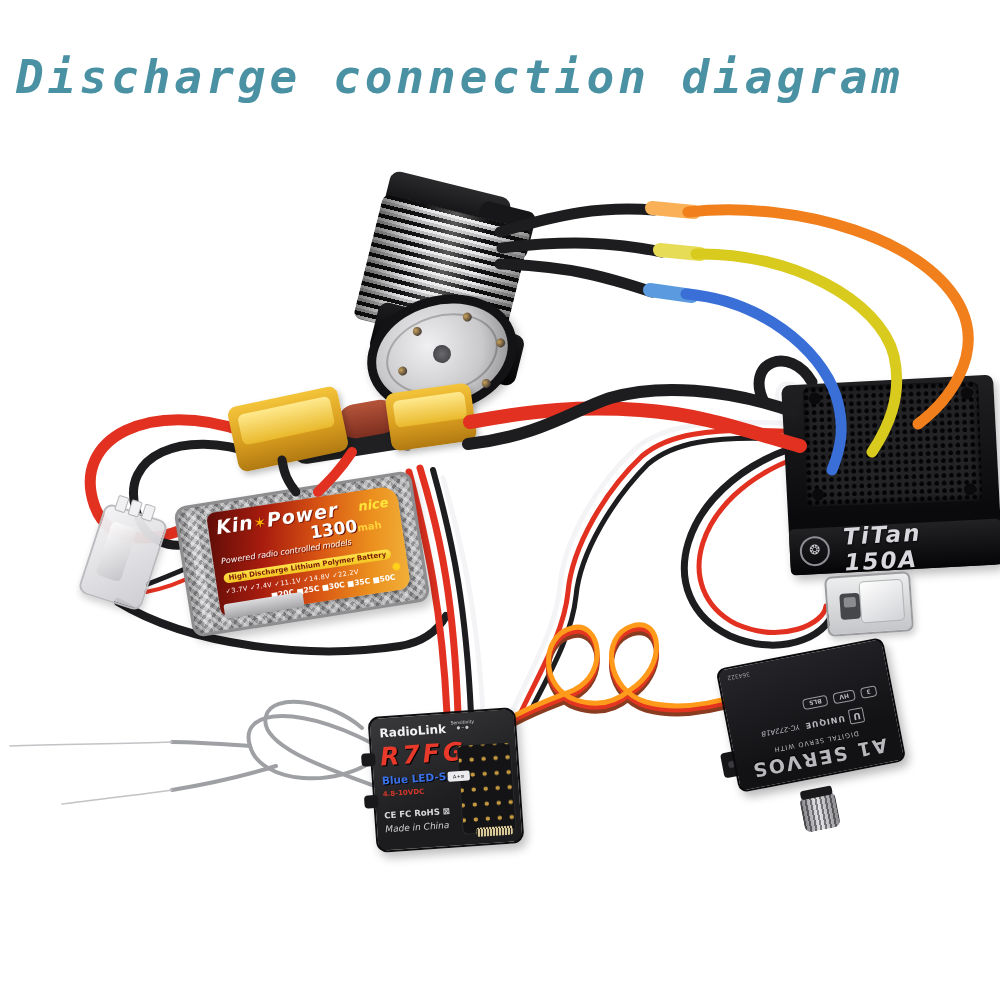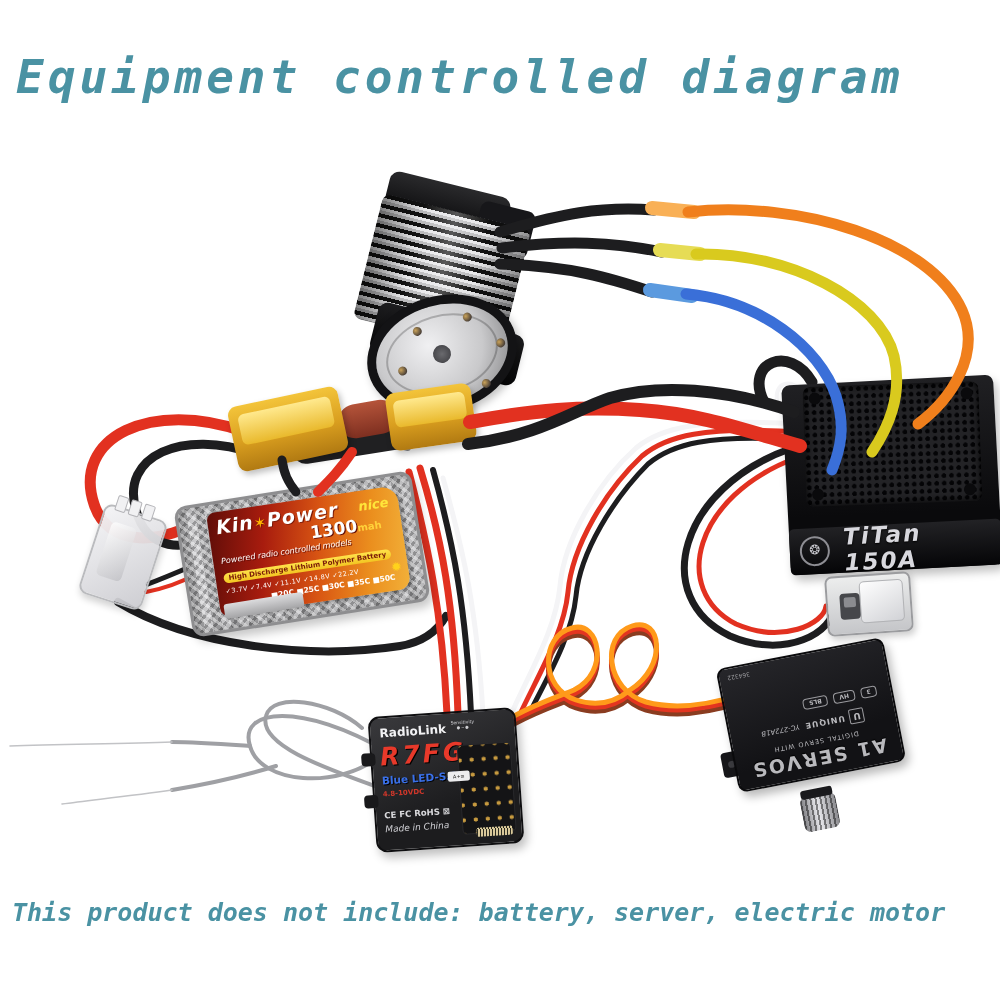--- a/index.html
+++ b/index.html
@@ -186,21 +186,21 @@
   .xt60::before{content:"";position:absolute;left:8%;top:14%;width:84%;height:46%;
     border-radius:6px;background:linear-gradient(180deg,#ffe98e,#e9b92c);}
   .xt60-left{left:232px;top:396px;width:112px;height:66px;transform:rotate(-12deg);}
   .xt60-right{left:388px;top:388px;width:86px;height:58px;transform:rotate(-8deg);}
 </style>
 </head>
 <body>
 
 <div class="canvas">
 
-  <div class="title">Equipment controlled diagram</div>
+  <div class="title">Discharge connection diagram</div>
 
   <svg id="wires-under" class="wires" width="1000" height="1000" viewBox="0 0 1000 1000">
 
     <path class="w c-red" stroke-width="11" d="M 246 432 C 150 398, 72 438, 94 504 C 108 548, 162 546, 208 516"></path>
     <path class="w c-black" stroke-width="9" d="M 256 454 C 182 428, 120 456, 136 510 C 146 550, 186 554, 214 532"></path>
 
     <path class="w c-black" stroke-width="5" d="M 148 584 C 164 578, 178 572, 192 566"></path>
     <path class="w c-red" stroke-width="4" d="M 146 592 C 166 588, 182 582, 196 574"></path>
     <path class="w c-black" stroke-width="8" d="M 118 602 C 190 646, 310 660, 400 646 C 424 642, 438 630, 446 616"></path>
 
@@ -354,14 +354,13 @@
     <path class="w c-yellow" stroke-width="11" d="M 696 254 C 790 252, 880 300, 894 356 C 903 396, 888 428, 872 452"></path>
     <path class="w c-blue" stroke-width="11" d="M 686 294 C 760 300, 820 348, 836 396 C 846 428, 840 450, 832 470"></path>
 
     <path class="w c-red" stroke-width="14" d="M 800 446 C 744 430, 700 414, 640 410 C 580 406, 536 410, 470 422"></path>
     <path class="w c-black" stroke-width="12" d="M 794 412 C 726 388, 658 384, 610 398 C 574 410, 540 436, 468 444"></path>
 
     <path class="w c-red" stroke-width="10" d="M 352 452 C 340 470, 330 480, 318 492"></path>
     <path class="w c-black" stroke-width="9" d="M 282 460 C 284 474, 288 482, 296 492"></path>
   </svg>
 
-  <div class="footnote">This product does not include: battery, server, electric motor</div>
 </div>
 
 </body></html>

